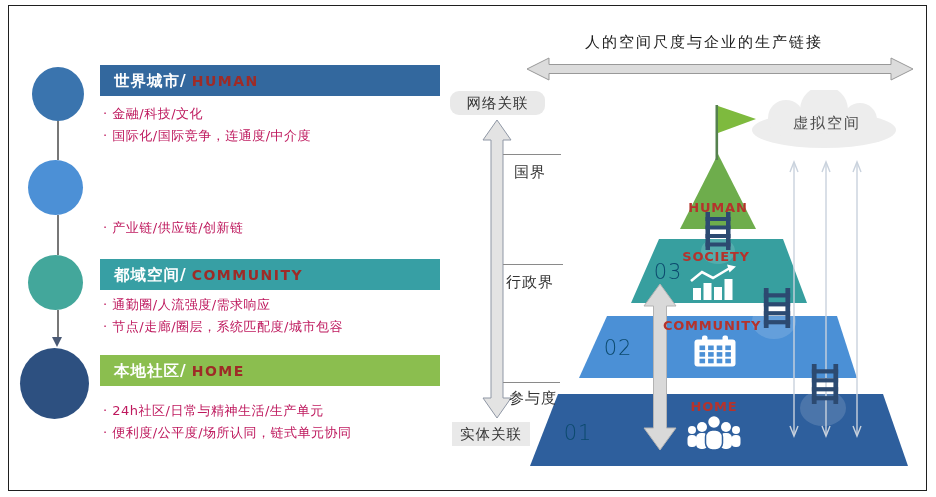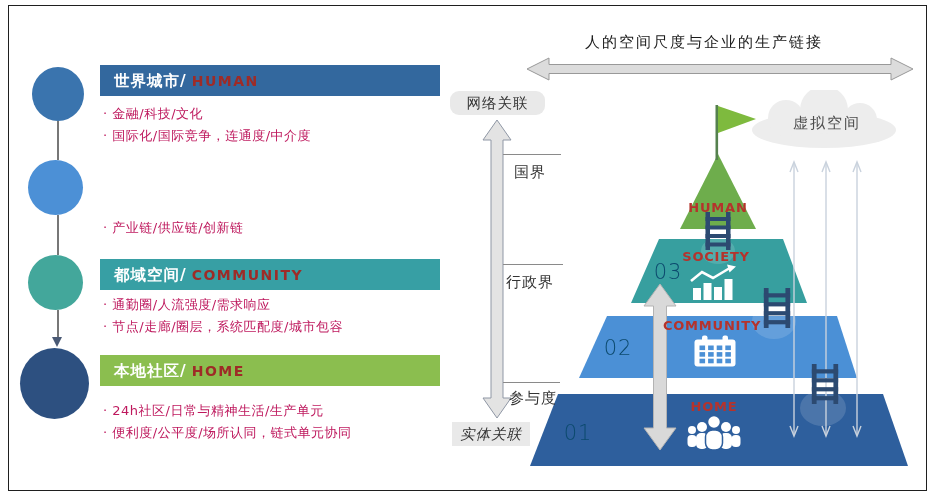--- a/index.html
+++ b/index.html
@@ -164,21 +164,21 @@
   <div class="abs gray-box" style="left:450px;top:91px;width:95px;border-radius:9px;">网络关联</div>
   <svg class="abs" style="left:481px;top:119px;" width="32" height="300" viewBox="0 0 32 300">
     <polygon points="16,1 30,21 22,21 22,279 30,279 16,299 2,279 10,279 10,21 2,21" fill="#e3e3e3" stroke="#8f97a5" stroke-width="1"></polygon>
   </svg>
   <div class="abs tick-label" style="left:514px;top:135px;">国界</div>
   <div class="abs tick-line" style="left:503px;top:154px;width:58px;"></div>
   <div class="abs tick-label" style="left:506px;top:245px;">行政界</div>
   <div class="abs tick-line" style="left:503px;top:264px;width:60px;"></div>
   <div class="abs tick-label" style="left:509px;top:361px;">参与度</div>
   <div class="abs tick-line" style="left:503px;top:382px;width:57px;"></div>
-  <div class="abs gray-box" style="left:452px;top:422px;width:78px;font-style:italic;">实体关联</div>
+  <div class="abs gray-box" style="left:452px;top:422px;width:78px;">实体关联</div>
 
   <div class="abs top-label" style="left:514px;top:33px;width:380px;">人的空间尺度与企业的生产链接</div>
   <svg class="abs" style="left:525px;top:56px;" width="390" height="26" viewBox="0 0 390 26">
     <polygon points="2,13 24,2 24,8.5 366,8.5 366,2 388,13 366,24 366,17.5 24,17.5 24,24" fill="#dcdcdc" stroke="#999" stroke-width="1"></polygon>
   </svg>
 
   <div class="abs vline" style="left:57px;top:121px;height:39px;"></div>
   <div class="abs vline" style="left:57px;top:215px;height:40px;"></div>
   <div class="abs vline" style="left:57px;top:310px;height:28px;"></div>
   <div class="abs dn-arrow" style="left:52px;top:337px;"></div>

